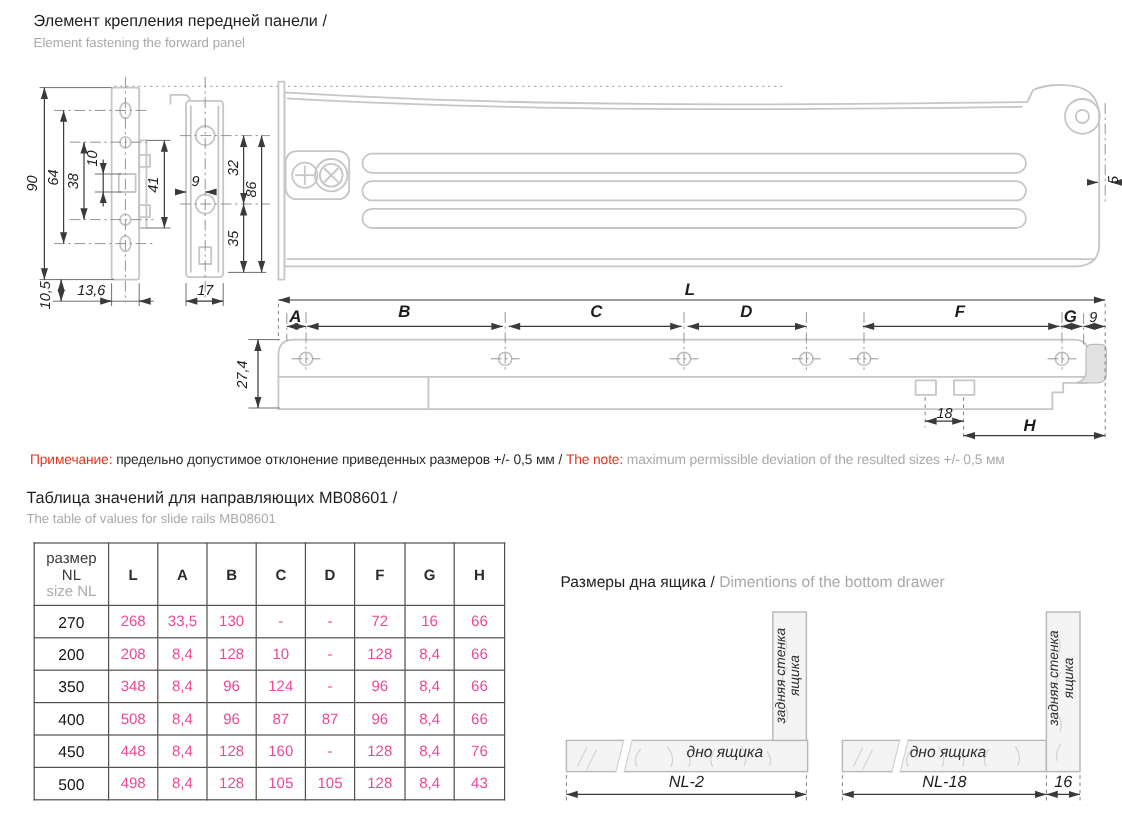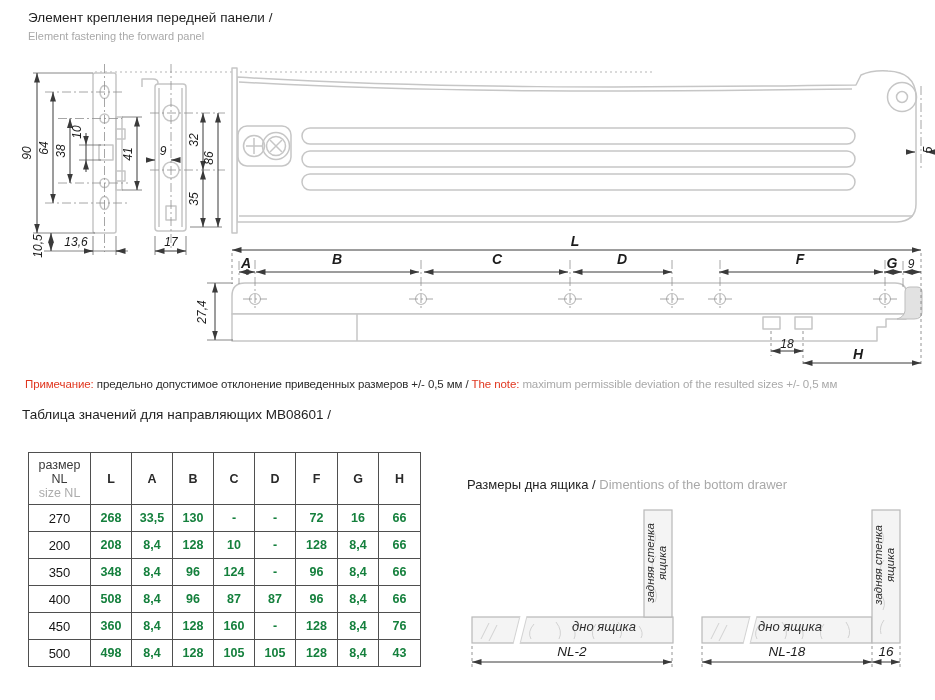--- a/index.html
+++ b/index.html
@@ -11,21 +11,21 @@
   .t-en{font-size:11px;color:#a9a9a9;line-height:18px}
   .note-line{font-size:11.5px;color:#2b2b2b;letter-spacing:-0.1px;white-space:nowrap}
   .red{color:#e0361f}
   .muted{color:#a9a9a9}
   table.vals{border-collapse:collapse;table-layout:fixed;width:392px;font-size:12.5px;background:#fff}
   .vals td,.vals th{border:1px solid #4f4f4f;text-align:center;vertical-align:middle;padding:0}
   .vals th{font-weight:bold;color:#2a2a2a}
   .vals tr{height:27px}
   .vals tr.hdr{height:52px}
   .size-cell{font-weight:normal;color:#141414;font-size:13px}
-  .data{color:#15803d;font-weight:bold}
+  .data{color:#ec4899;font-weight:normal}
   .sh1{font-size:12.5px;color:#3a3a3a;font-weight:normal;line-height:14px}
   .sh3{color:#acacac}
   
   .part{stroke:#c6c6c6;stroke-width:1.5;fill:#fff;stroke-linejoin:round}
   .partn{stroke:#c6c6c6;stroke-width:1.5;fill:none;stroke-linejoin:round}
   .holec{stroke:#bdbdbd;stroke-width:1.2;fill:#fff}
   .pfill{fill:#e2e2e2;stroke:#bdbdbd;stroke-width:1}
   .cl{stroke:#8f8f8f;stroke-width:0.8;fill:none;stroke-dasharray:9 3 2 3}
   .dot{stroke:#b5b5b5;stroke-width:1;stroke-dasharray:2 3;fill:none}
   .ext{stroke:#686868;stroke-width:0.8;fill:none}
@@ -263,20 +263,21 @@
 </div>
 
 <div class="abs note-line" style="left:25px;top:378px">
   <span class="red">Примечание:</span>
   <span>предельно допустимое отклонение приведенных размеров +/- 0,5 мм</span><span> / </span><span class="red">The note:</span>
   <span class="muted">maximum permissible deviation of the resulted sizes +/- 0,5 мм</span>
 </div>
 
 <div class="abs" style="left:22px;top:406px">
   <div class="t-ru">Таблица значений для направляющих МВ08601 /</div>
+  <div class="t-en">The table of values for slide rails MB08601</div>
 </div>
 
 <table class="vals abs" style="left:28px;top:452px">
   <colgroup>
     <col style="width:62px">
       <col style="width:41px">
       <col style="width:41px">
       <col style="width:41px">
       <col style="width:41px">
       <col style="width:41px">
@@ -339,21 +340,21 @@
     <td class="data">8,4</td>
     <td class="data">96</td>
     <td class="data">87</td>
     <td class="data">87</td>
     <td class="data">96</td>
     <td class="data">8,4</td>
     <td class="data">66</td>
   </tr>
   <tr>
     <td class="size-cell">450</td>
-    <td class="data">360</td>
+    <td class="data">448</td>
     <td class="data">8,4</td>
     <td class="data">128</td>
     <td class="data">160</td>
     <td class="data">-</td>
     <td class="data">128</td>
     <td class="data">8,4</td>
     <td class="data">76</td>
   </tr>
   <tr>
     <td class="size-cell">500</td>

